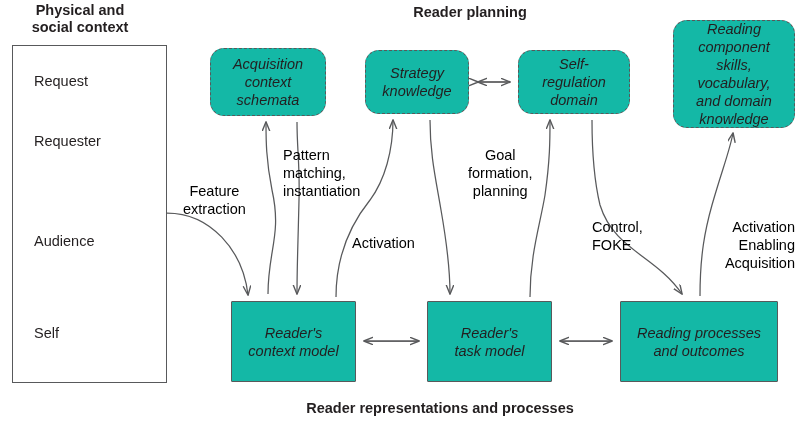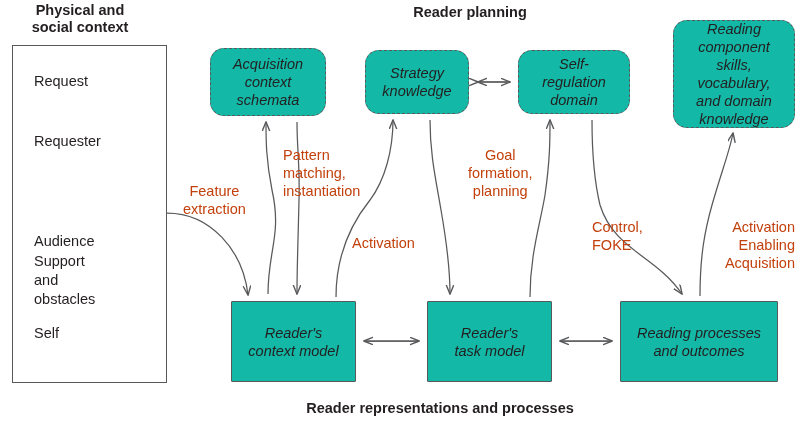--- a/index.html
+++ b/index.html
@@ -94,21 +94,21 @@
   #node-readingcomp   { left: 673px; top: 20px;  width: 122px; height: 108px; }
 
   #node-contextmodel  { left: 231px; top: 301px; width: 125px; height: 81px; }
   #node-taskmodel     { left: 427px; top: 301px; width: 125px; height: 81px; }
   #node-processes     { left: 620px; top: 301px; width: 158px; height: 81px; }
 
   .elabel {
     position: absolute;
     font-size: 14.5px;
     line-height: 18px;
-    color: #c2410c;
+    color: #000000;
     white-space: pre-line;
   }
   .elabel.right { text-align: right; }
   #lbl-feature   { left: 183px; top: 166px; text-align: center; margin-top: 16px; }
   #lbl-pattern   { left: 283px; top: 146px; }
   #lbl-activation{ left: 352px; top: 234px; }
   #lbl-goal      { left: 468px; top: 146px; text-align: center; }
   #lbl-control   { left: 592px; top: 218px; }
   #lbl-aea       { left: 707px; top: 218px; text-align: right; width: 88px; }
 </style>
@@ -161,23 +161,20 @@
 social context</div>
 
   <div class="heading" id="title-reader-resources">Reader planning</div>
 
   <div class="heading" id="caption-bottom">Reader representations and processes</div>
 
   <div class="ctx-box">
     <div class="ctx-item" id="ctx-request">Request</div>
     <div class="ctx-item" id="ctx-requester">Requester</div>
     <div class="ctx-item" id="ctx-audience">Audience</div>
-    <div class="ctx-item" id="ctx-support">Support
-and
-obstacles</div>
     <div class="ctx-item" id="ctx-self">Self</div>
   </div>
 
   <div class="node dashed" id="node-preexisting">Acquisition
 context
 schemata</div>
 
   <div class="node dashed" id="node-strategy">Strategy
 knowledge</div>
 

